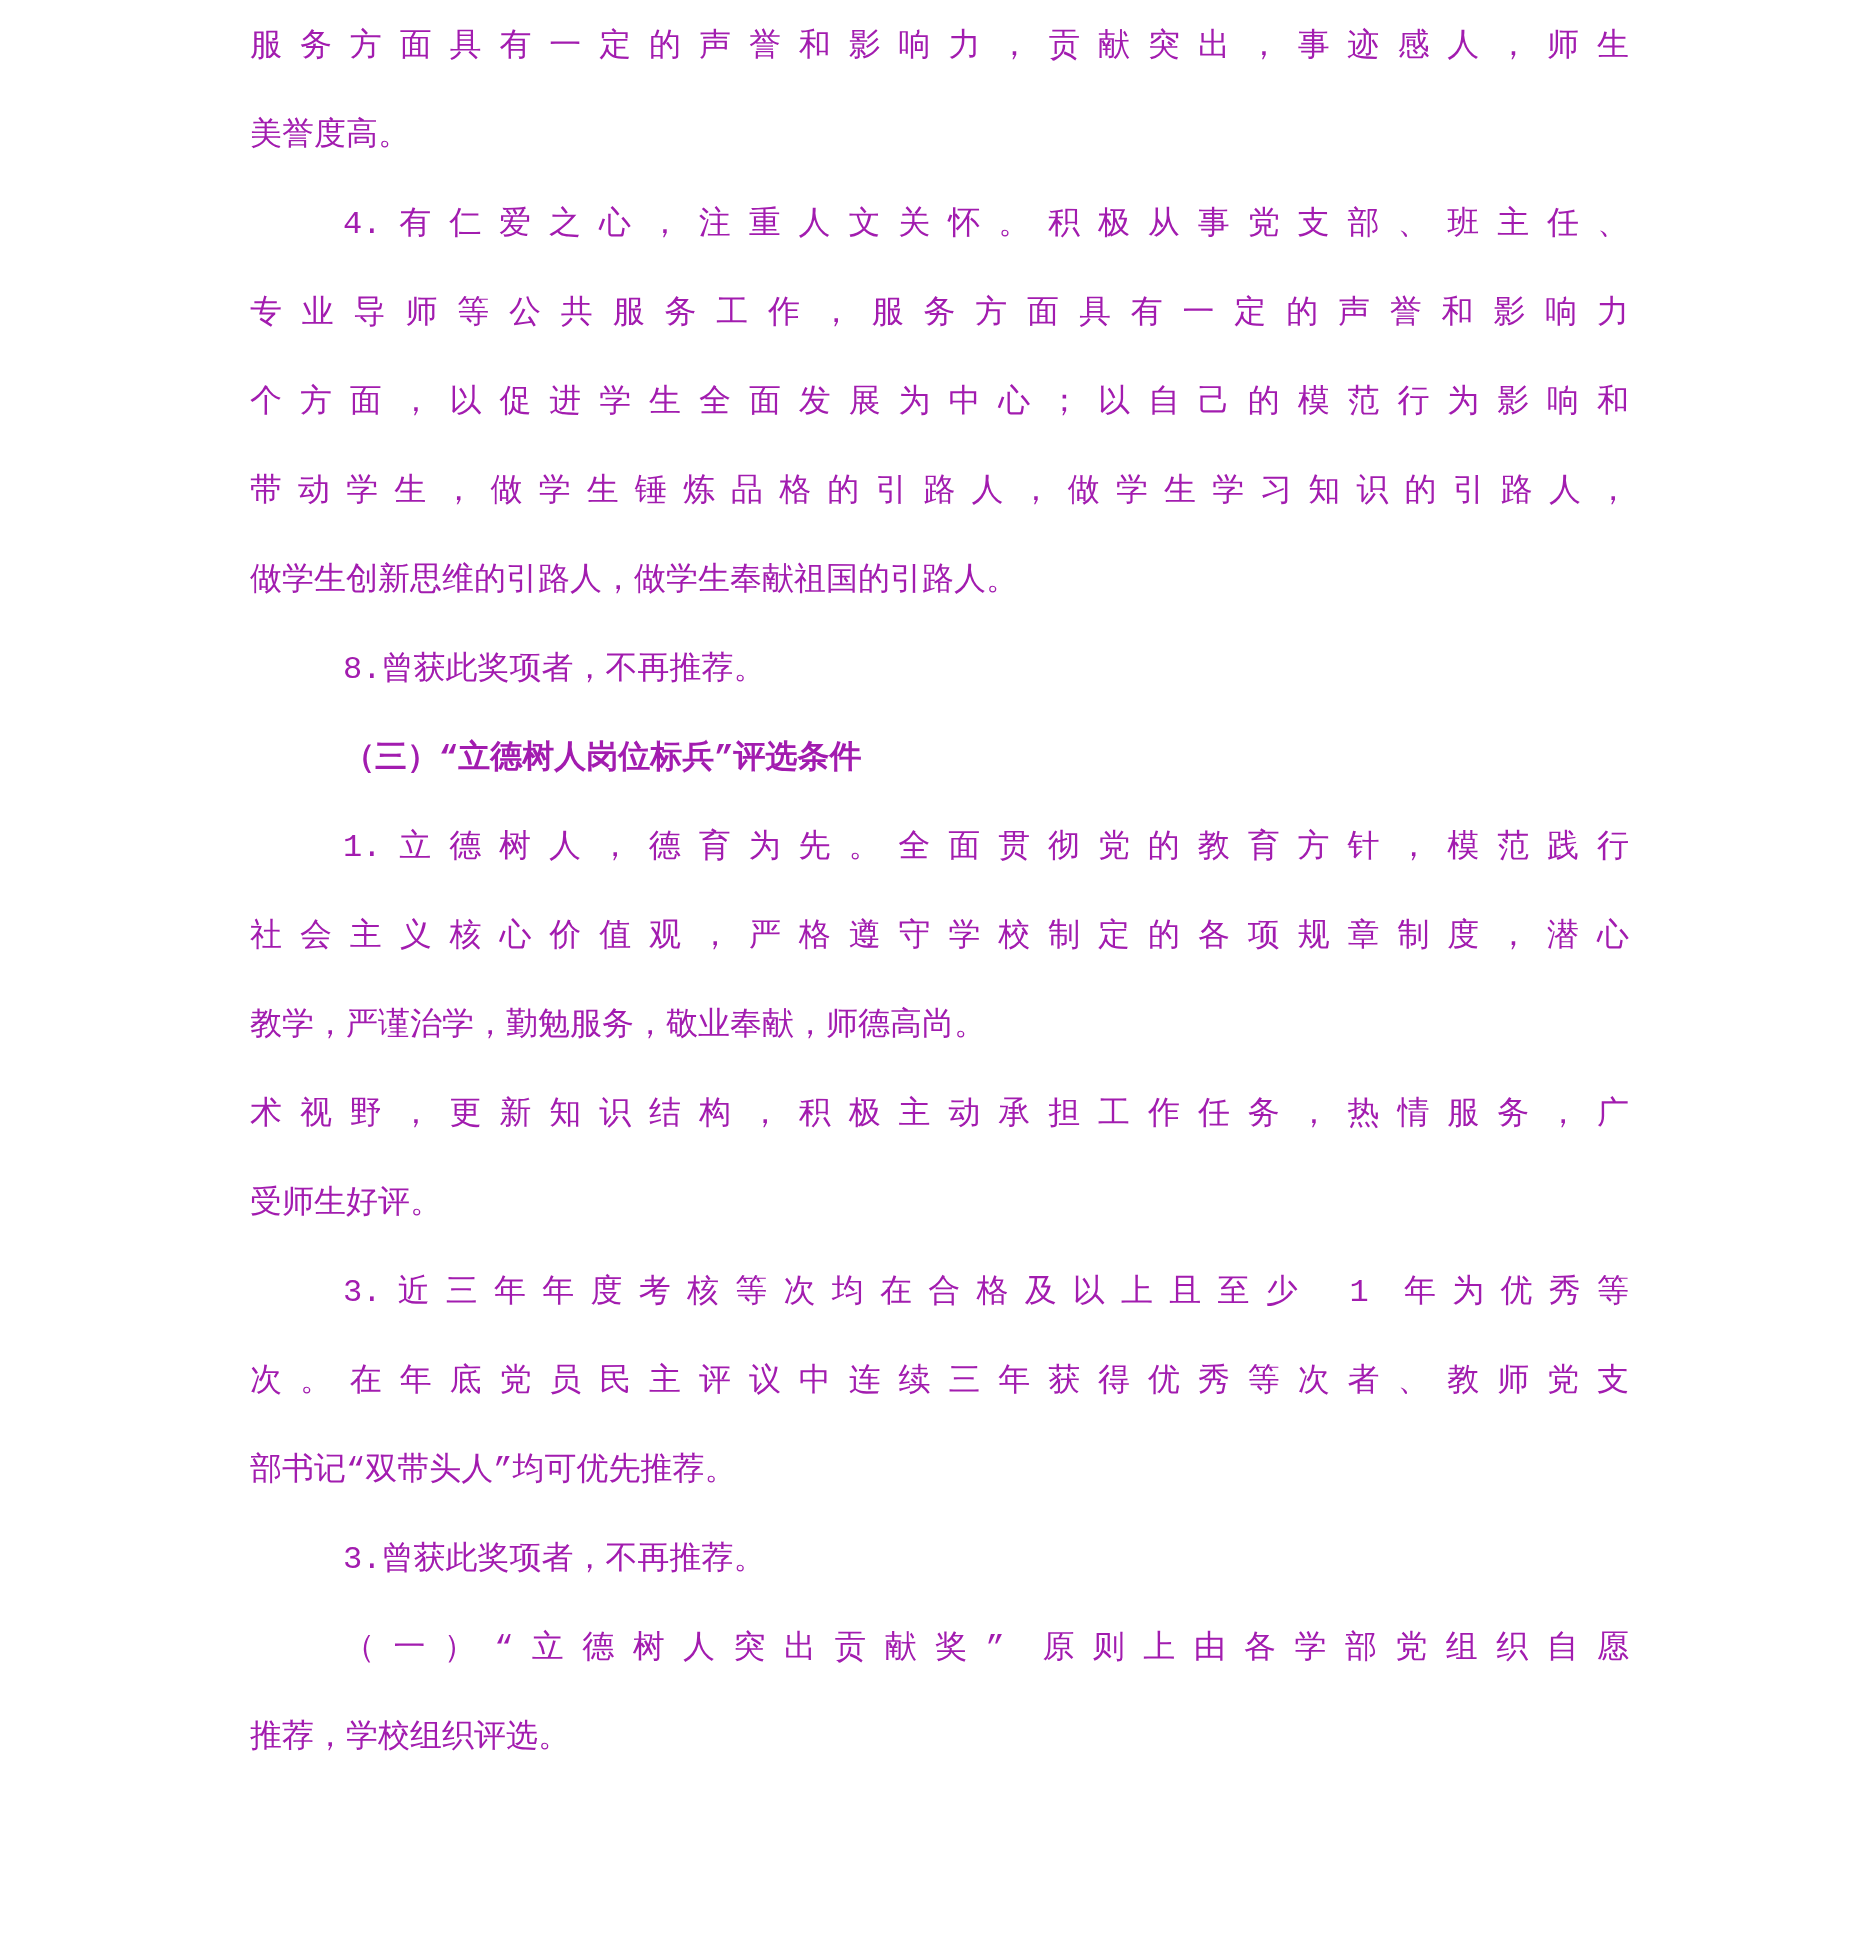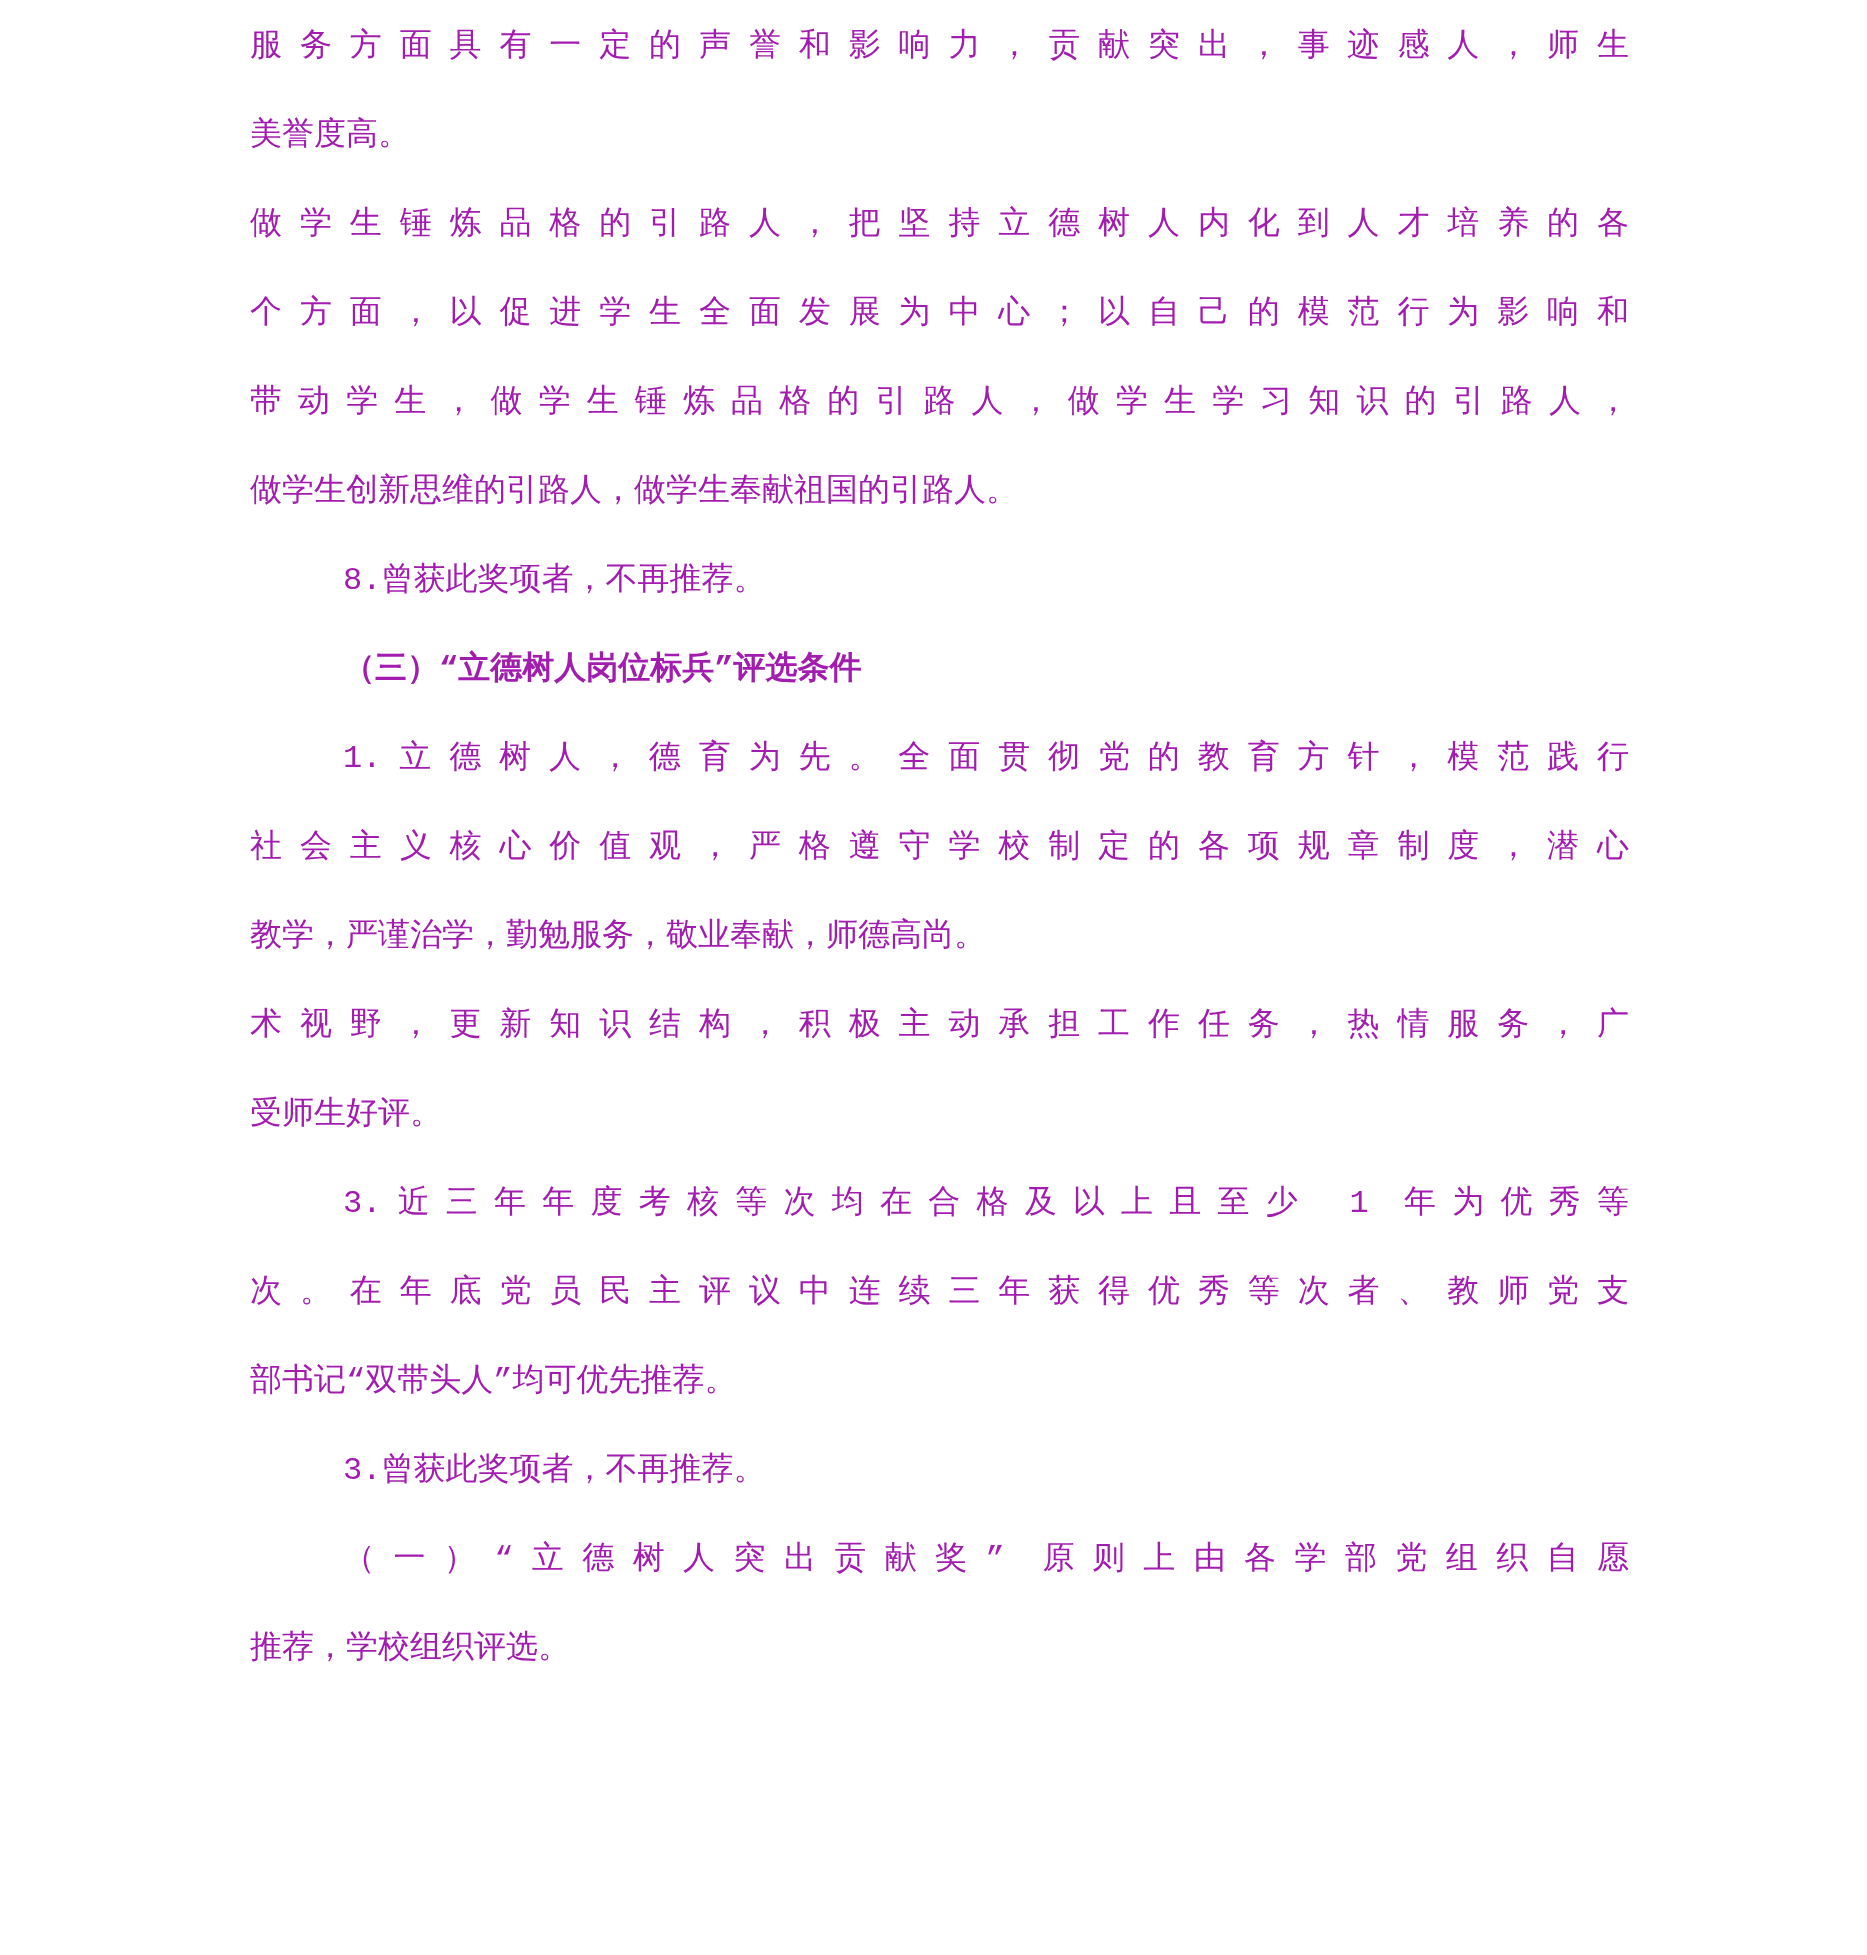--- a/index.html
+++ b/index.html
@@ -41,21 +41,22 @@
     font-weight: bold;
   }
 </style>
 </head>
 <body>
 
 <div class="page">
   <div class="doc">
     <div class="line fill">服务方面具有一定的声誉和影响力，贡献突出，事迹感人，师生</div>
     <div class="line">美誉度高。</div>
-    <div class="line fill">做学生锤炼品格的引路人，把坚持立德树人内化到人才培养的各</div>
+    <div class="line indent fill">4.有仁爱之心，注重人文关怀。积极从事党支部、班主任、</div>
+    <div class="line fill">专业导师等公共服务工作，服务方面具有一定的声誉和影响力</div>
     <div class="line fill">个方面，以促进学生全面发展为中心；以自己的模范行为影响和</div>
     <div class="line fill">带动学生，做学生锤炼品格的引路人，做学生学习知识的引路人，</div>
     <div class="line">做学生创新思维的引路人，做学生奉献祖国的引路人。</div>
     <div class="line indent">8.曾获此奖项者，不再推荐。</div>
     <div class="line heading indent">（三）“立德树人岗位标兵”评选条件</div>
     <div class="line indent fill">1.立德树人，德育为先。全面贯彻党的教育方针，模范践行</div>
     <div class="line fill">社会主义核心价值观，严格遵守学校制定的各项规章制度，潜心</div>
     <div class="line">教学，严谨治学，勤勉服务，敬业奉献，师德高尚。</div>
     <div class="line fill">术视野，更新知识结构，积极主动承担工作任务，热情服务，广</div>
     <div class="line">受师生好评。</div>

